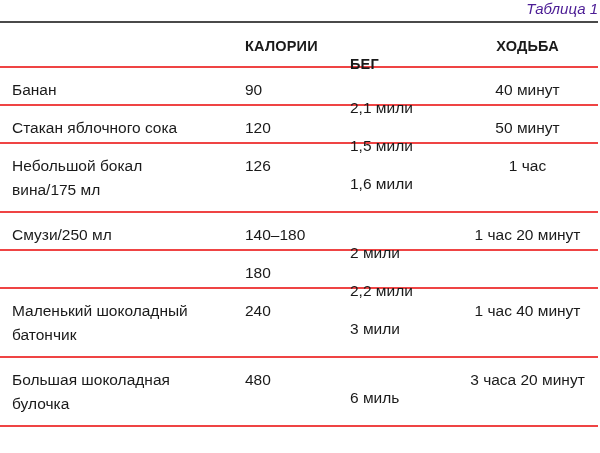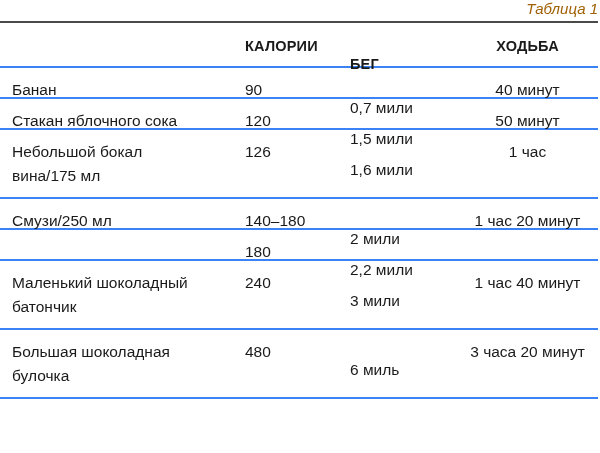--- a/index.html
+++ b/index.html
@@ -15,72 +15,72 @@
       font-family: "Liberation Sans", "DejaVu Sans", sans-serif;
       color: #1a1a1a;
     }
     .caption {
       position: absolute;
       right: 2px;
       top: 0px;
       font-style: italic;
       font-size: 15px;
       line-height: 18px;
-      color: #a16207;
+      color: #4c1d95;
     }
     .table {
       position: absolute;
       left: 0;
       top: 21px;
       width: 598px;
       border-top: 2px solid #4a4a4a;
     }
     .row {
       position: relative;
-      border-bottom: 2px solid #3b82f6;
+      border-bottom: 2px solid #ef4444;
       box-sizing: border-box;
     }
     .cell {
       position: absolute;
       top: 0;
       font-size: 15.5px;
       line-height: 24px;
       padding-top: 10px;
     }
     .c0 { left: 12px; width: 220px; }
     .c1 { left: 245px; width: 100px; }
     .c2 { left: 350px; width: 100px; margin-top: 18px; }
     .c3 { left: 455px; width: 145px; text-align: center; }
     .head .cell {
       font-weight: bold;
       font-size: 14.5px;
       letter-spacing: 0.2px;
       padding-top: 11px;
     }
     .head { height: 45px; }
-    .r1 { height: 31px; }
+    .r1 { height: 38px; }
     .r2 { height: 69px; }
   </style>
 </head>
 <body>
 
 <div class="caption">Таблица 1</div>
 
 <div class="table">
   <div class="row head">
     <span class="cell c0"></span>
     <span class="cell c1">КАЛОРИИ</span>
     <span class="cell c2">БЕГ</span>
     <span class="cell c3">ХОДЬБА</span>
   </div>
 
   <div class="row r1">
     <span class="cell c0">Банан</span>
     <span class="cell c1">90</span>
-    <span class="cell c2">0,7 мили</span>
+    <span class="cell c2">2,1 мили</span>
     <span class="cell c3">40 минут</span>
   </div>
 
   <div class="row r1">
     <span class="cell c0">Стакан яблочного сока</span>
     <span class="cell c1">120</span>
     <span class="cell c2">1,5 мили</span>
     <span class="cell c3">50 минут</span>
   </div>
 

